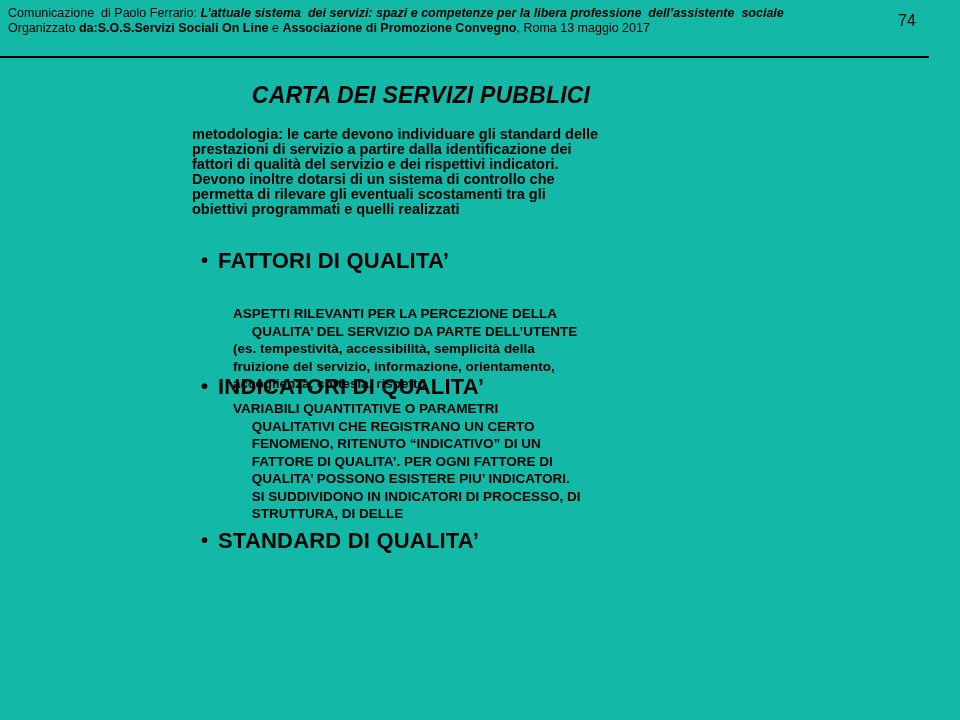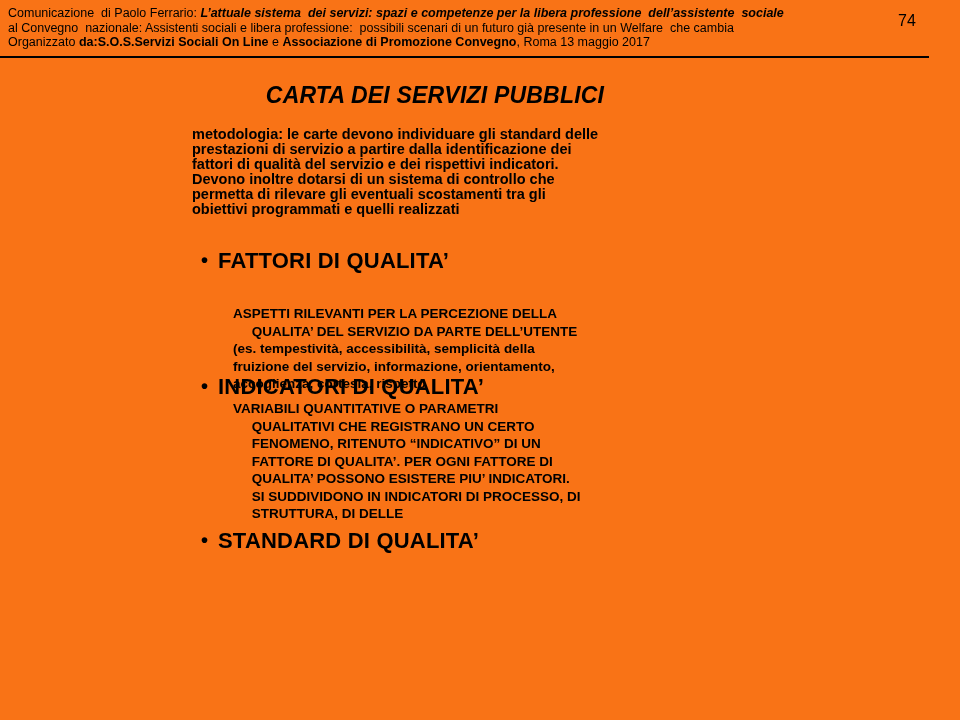--- a/index.html
+++ b/index.html
@@ -8,21 +8,21 @@
     font-family: "Liberation Sans", sans-serif;
     background: #ffffff;
     color: #000000;
     position: relative;
     overflow: hidden;
   }
   .slide {
     position: absolute;
     left: 0; top: 0;
     width: 960px; height: 720px;
-    background: #f97316;
+    background: #14b8a6;
   }
 
   
   .header {
     position: absolute;
     left: 8px; top: 6px;
     width: 850px;
     font-size: 12.5px;
     line-height: 14.6px;
     color: #000;
@@ -41,21 +41,21 @@
   .divider {
     position: absolute;
     left: 0; top: 56px;
     width: 929px; height: 2px;
     background: #000;
   }
 
   
   .title {
     position: absolute;
-    left: 206px; top: 82px;
+    left: 192px; top: 82px;
     width: 458px;
     text-align: center;
     font-size: 23px;
     font-weight: bold;
     font-style: italic;
     letter-spacing: 0.2px;
   }
 
   .meta {
     position: absolute;
@@ -105,21 +105,20 @@
     color: #1d1d1d;
   }
 </style>
 </head>
 <body>
 
 <div class="slide">
 
   <div class="header">
     <div class="header-line"><span>Comunicazione  di Paolo Ferrario: </span><span class="h-em">L’attuale sistema  dei servizi: spazi e competenze per la libera professione  dell’assistente  sociale</span></div>
-    <div class="header-line">al Convegno  nazionale: Assistenti sociali e libera professione:  possibili scenari di un futuro già presente in un Welfare  che cambia</div>
     <div class="header-line"><span>Organizzato </span><span class="h-b">da:S.O.S.Servizi Sociali On Line</span><span> e </span><span class="h-b">Associazione di Promozione Convegno</span><span>, Roma 13 maggio 2017</span></div>
   </div>
 
   <div class="page-number">74</div>
 
   <div class="divider"></div>
 
   <h1 class="title">CARTA DEI SERVIZI PUBBLICI</h1>
 
   <div class="meta">metodologia: le carte devono individuare gli standard delle

